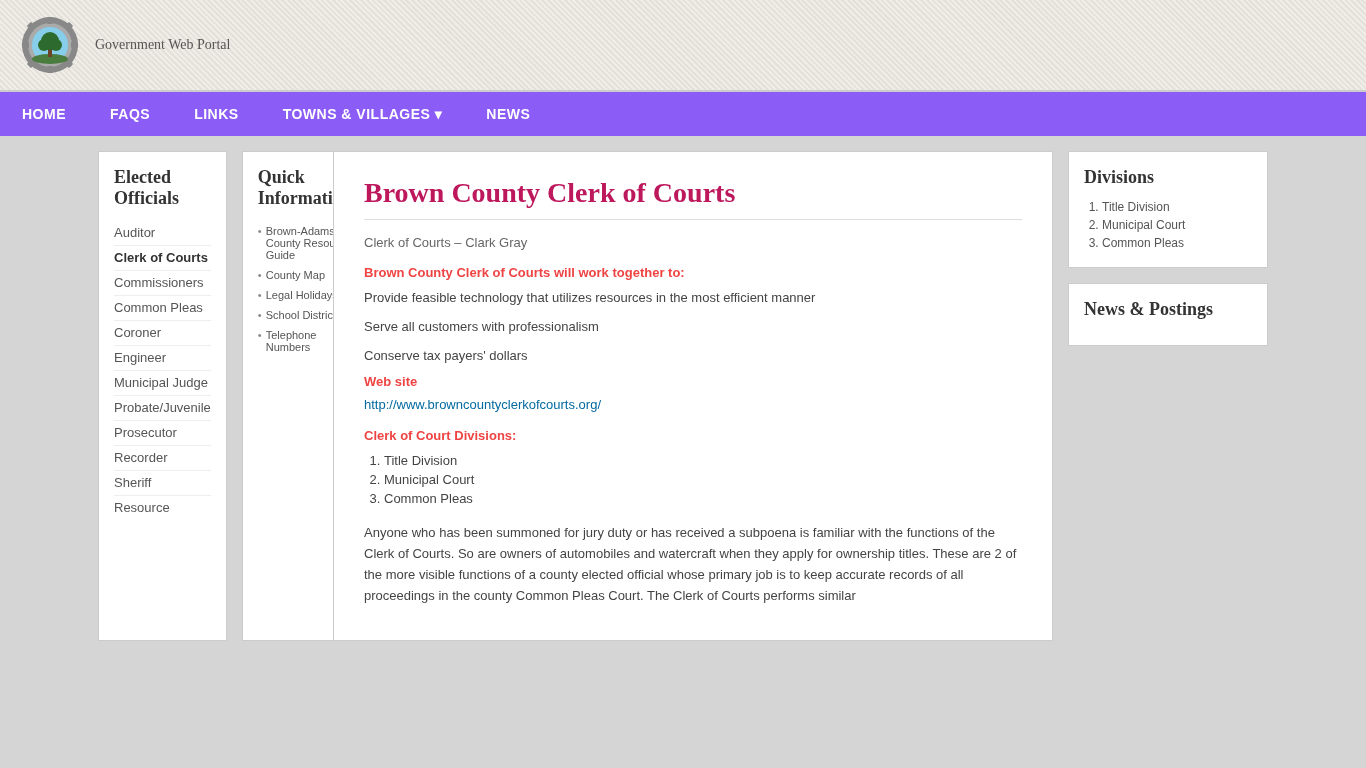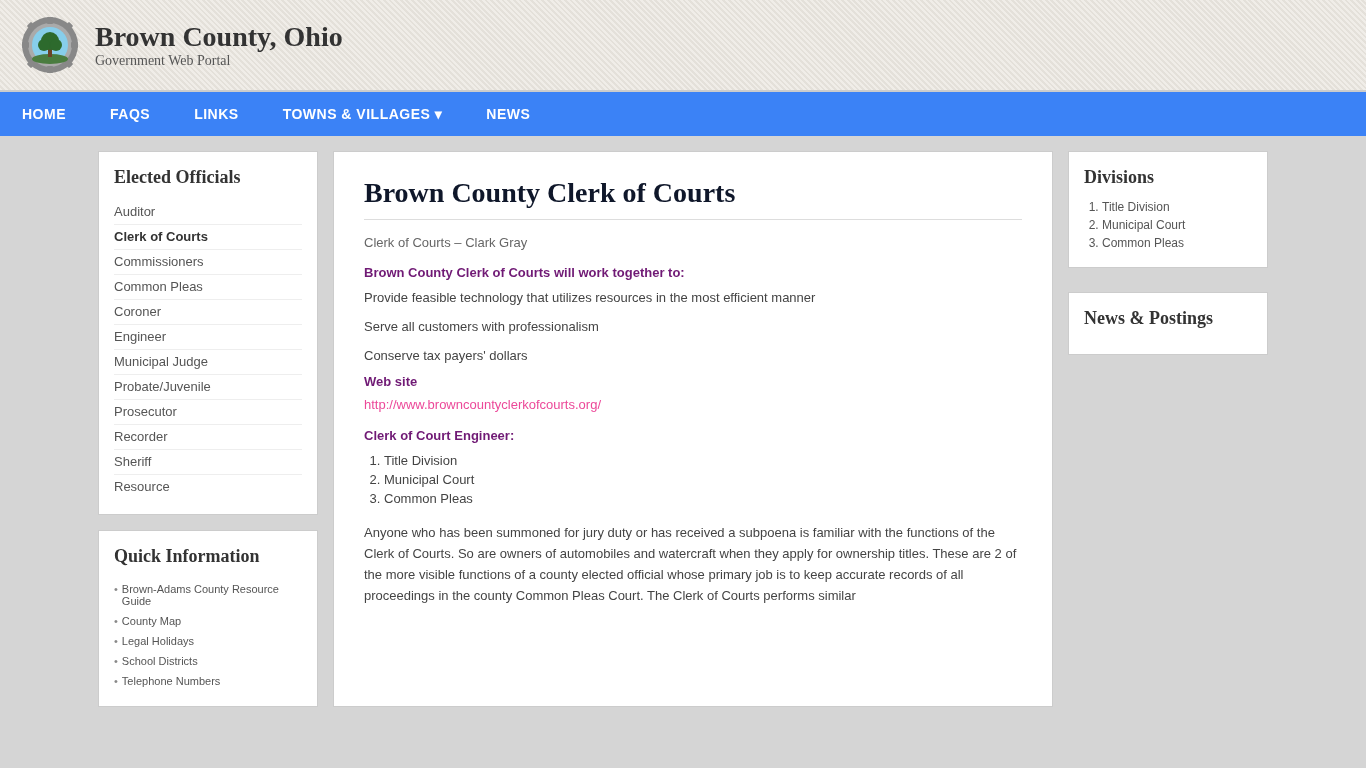--- a/index.html
+++ b/index.html
@@ -34,21 +34,21 @@
       font-family: Georgia, serif;
     }
     #site-subtitle {
       font-size: 14px;
       color: #555;
       font-family: Georgia, serif;
     }
 
     
     #nav {
-      background-color: #3b82f6;
+      background-color: #8b5cf6;
       display: flex;
       align-items: flex-end;
     }
     .nav-item {
       padding: 14px 22px;
       color: #fff;
       font-family: Arial, sans-serif;
       font-size: 14px;
       font-weight: bold;
       letter-spacing: 0.5px;
@@ -68,21 +68,21 @@
       gap: 15px;
       max-width: 1200px;
       margin: 0 auto;
     }
 
     
     #left-sidebar {
       width: 220px;
       flex-shrink: 0;
       display: flex;
-      flex-direction: column;
+      flex-direction: row;
       gap: 15px;
     }
 
     .sidebar-box {
       background: #fff;
       border: 1px solid #ccc;
       padding: 15px;
     }
 
     .sidebar-box h2 {
@@ -139,40 +139,40 @@
     #center-content {
       flex: 1;
       background: #fff;
       border: 1px solid #ccc;
       padding: 25px 30px;
     }
 
     #center-content h1 {
       font-size: 28px;
       font-weight: bold;
-      color: #0f172a;
+      color: #be185d;
       font-family: Georgia, serif;
       margin-bottom: 15px;
       border-bottom: 1px solid #ddd;
       padding-bottom: 10px;
     }
 
     .clerk-subtitle {
       font-size: 13px;
       color: #666;
       font-family: Arial, sans-serif;
       margin-bottom: 15px;
     }
 
     .content-section-title {
       font-weight: bold;
       font-size: 13px;
       font-family: Arial, sans-serif;
       margin-bottom: 8px;
-      color: #701a75;
+      color: #ef4444;
     }
 
     .content-text {
       font-family: Arial, sans-serif;
       font-size: 13px;
       color: #444;
       line-height: 1.6;
       margin-bottom: 8px;
     }
 
@@ -188,32 +188,32 @@
       padding: 2px 0;
     }
 
     .website-section {
       margin-bottom: 15px;
     }
 
     .website-link {
       font-family: Arial, sans-serif;
       font-size: 13px;
-      color: #ec4899;
+      color: #0369a1;
       text-decoration: none;
       text-align: center;
     }
 
     
     #right-sidebar {
       width: 200px;
       flex-shrink: 0;
       display: flex;
       flex-direction: column;
-      gap: 24px;
+      gap: 15px;
     }
 
     .right-box {
       background: #fff;
       border: 1px solid #ccc;
       padding: 15px;
     }
 
     .right-box h2 {
       font-size: 18px;
@@ -284,21 +284,20 @@
 
     <ellipse cx="30" cy="44" rx="18" ry="5" fill="#4a7c3f"></ellipse>
 
     <rect x="28" y="30" width="4" height="12" fill="#6b4226"></rect>
 
     <circle cx="30" cy="26" r="9" fill="#2d6a2d"></circle>
     <circle cx="24" cy="30" r="6" fill="#2d6a2d"></circle>
     <circle cx="36" cy="30" r="6" fill="#2d6a2d"></circle>
   </svg>
   <div id="site-title-block">
-    <div id="site-title">Brown County, Ohio</div>
     <div id="site-subtitle">Government Web Portal</div>
   </div>
 </div>
 
 <nav id="nav">
   <a class="nav-item" href="#">HOME</a>
   <a class="nav-item" href="#">FAQS</a>
   <a class="nav-item" href="#">LINKS</a>
   <a class="nav-item" href="#">TOWNS &amp; VILLAGES ▾</a>
   <a class="nav-item" href="#">NEWS</a>
@@ -356,21 +355,21 @@
     <p class="content-section-title">Brown County Clerk of Courts will work together to:</p>
     <p class="content-text">Provide feasible technology that utilizes resources in the most efficient manner</p>
     <p class="content-text">Serve all customers with professionalism</p>
     <p class="content-text">Conserve tax payers' dollars</p>
 
     <div class="website-section">
       <p class="content-section-title">Web site</p>
       <a class="website-link" href="#">http://www.browncountyclerkofcourts.org/</a>
     </div>
 
-    <p class="content-section-title">Clerk of Court Engineer:</p>
+    <p class="content-section-title">Clerk of Court Divisions:</p>
     <ol class="divisions-list">
       <li>Title Division</li>
       <li>Municipal Court</li>
       <li>Common Pleas</li>
     </ol>
 
     <p class="content-text">Anyone who has been summoned for jury duty or has received a subpoena is familiar with the functions of the Clerk of Courts. So are owners of automobiles and watercraft when they apply for ownership titles. These are 2 of the more visible functions of a county elected official whose primary job is to keep accurate records of all proceedings in the county Common Pleas Court. The Clerk of Courts performs similar</p>
   </div>
 
   <div id="right-sidebar">

